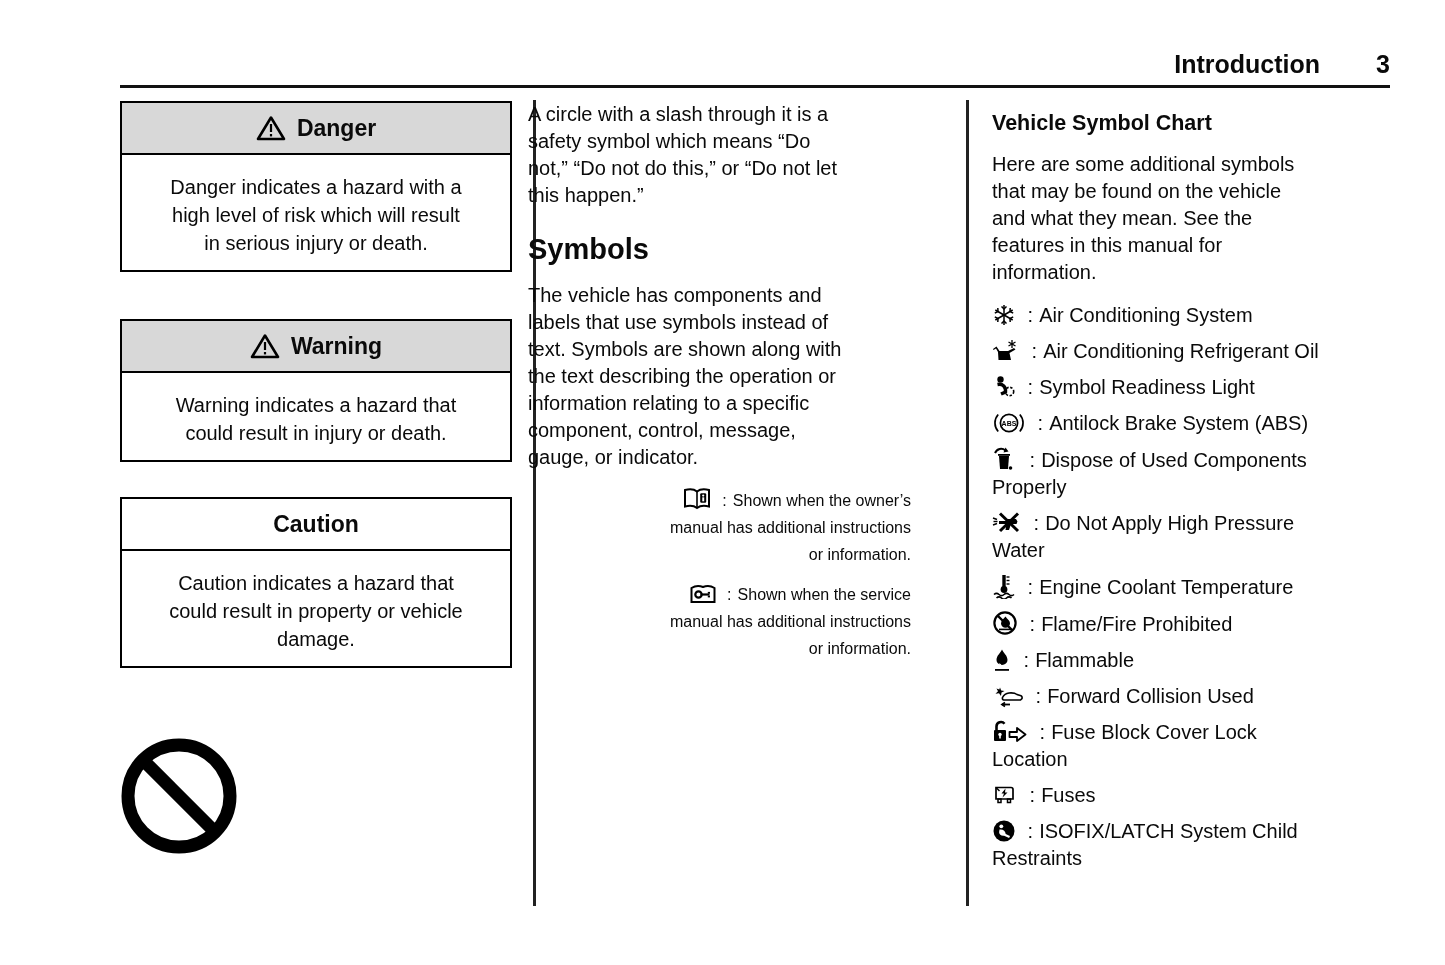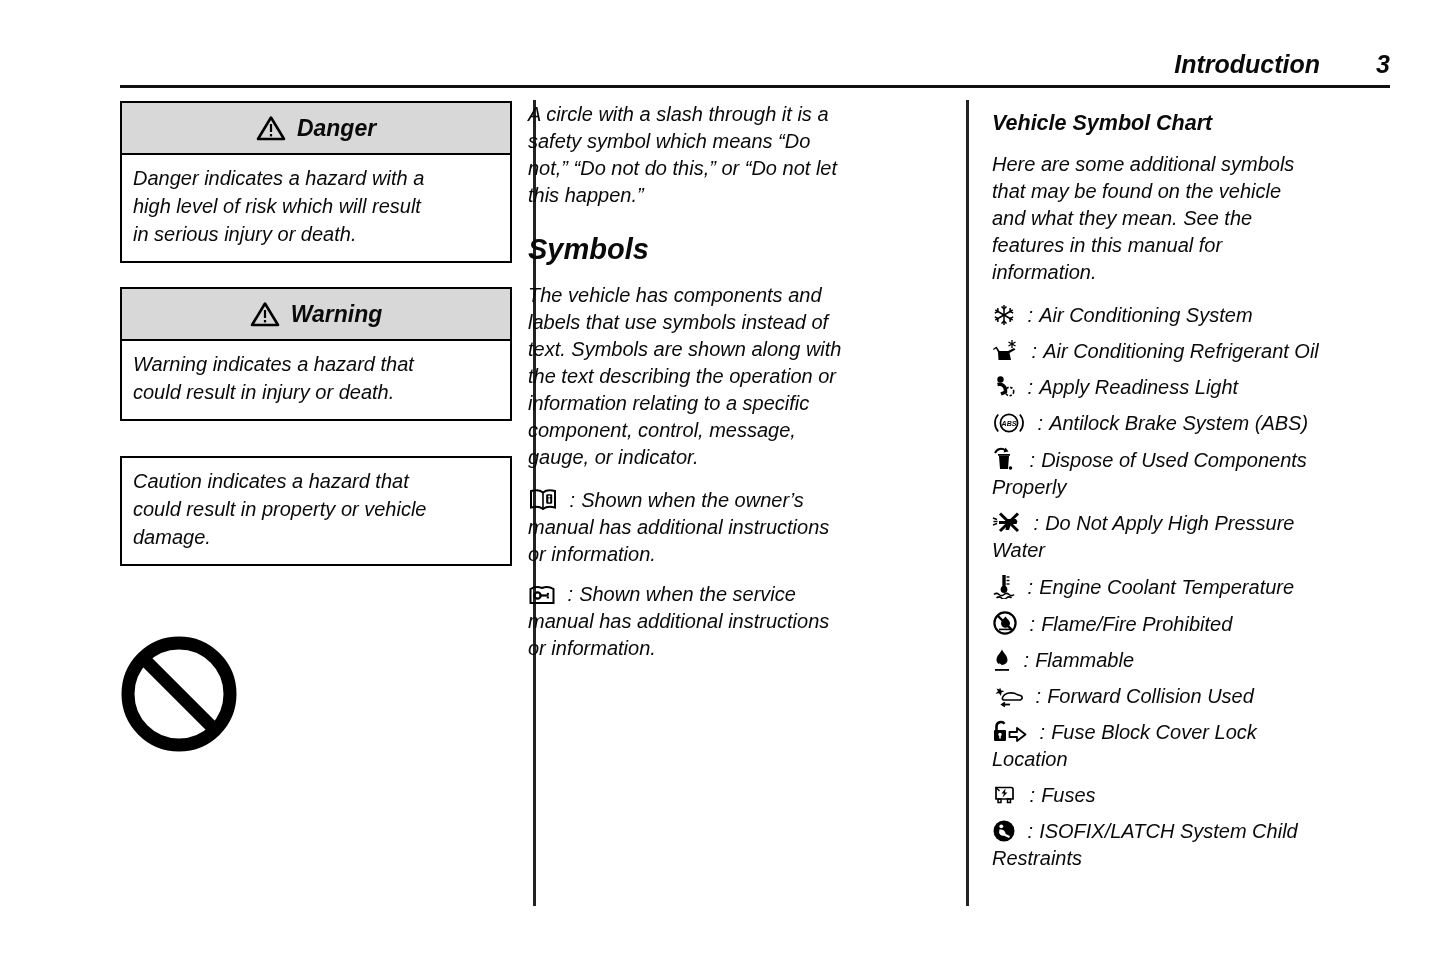--- a/index.html
+++ b/index.html
@@ -1,49 +1,48 @@
 <!DOCTYPE html>
 <html><head>
 <meta charset="utf-8">
 <style>
   html,body { margin:0; padding:0; background:#ffffff; }
   .page {
     position:relative; width:1445px; height:965px; background:#fff;
     font-family:"Liberation Sans","DejaVu Sans",sans-serif; color:#0a0a0a;
     overflow:hidden;
-    font-style:italic;
   }
   
   .hdr-row { position:absolute; left:120px; width:1270px; top:50px;
     display:flex; justify-content:flex-end; align-items:baseline; gap:56px;
     font-size:25px; font-weight:bold; }
   .hdr-rule { position:absolute; left:120px; width:1270px; top:85px; height:3px; background:#111; }
   
   .col { position:absolute; top:101px; }
   .col-left  { left:120px; width:392px; }
   .col-mid   { left:528px; width:383px; }
   .col-right { left:992px; width:402px; }
   .vrule { position:absolute; top:100px; height:806px; width:3px; background:#222; }
   .vrule-1 { left:533px; }
   .vrule-2 { left:966px; }
   
   .box { border:2.5px solid #000; }
-  .box-danger { margin-bottom:24px; }
+  .box-danger { margin-bottom:47px; }
   .box-warning { margin-bottom:35px; }
   .box-header { border-bottom:2.5px solid #000; background:#d8d8d8; height:50px;
     display:flex; align-items:center; justify-content:center; gap:11px;
     font-size:23px; font-weight:bold; }
   .box-header.plain { background:#fff; }
-  .box-body { padding:9px 11px 13px; font-size:20px; line-height:28px; }
+  .box-body { padding:18px 11px 13px; font-size:20px; line-height:28px;text-align:center; }
   .pre { white-space:pre-line; }
   
   p.body { margin:0 0 16px; font-size:20px; line-height:27px; }
   h2.symbols { font-size:29px; margin:24px 0 16px; }
   h3.chart { font-size:21.5px; margin:10px 0 15px; }
-  .sym { margin:0 0 13px; font-size:20px; line-height:27px; }
+  .sym { margin:0 0 13px; font-size:16px; line-height:27px;text-align:right; }
   .symrow { margin:0 0 9px; font-size:20px; line-height:27px; }
   .sep { margin:0 6px; }
   .lbl { white-space:pre-line; }
   .icon svg { vertical-align:-5px; }
   .prohibit { display:block; margin:69px auto 0; }
 </style>
 </head>
 <body>
 
 <div class="page">
@@ -81,20 +80,23 @@
               <rect x="13.9" y="19" width="2.2" height="2.4" fill="#000"></rect>
             </svg>
         </span>
         <span>Warning</span>
       </div>
       <div class="box-body pre">Warning indicates a hazard that
 could result in injury or death.</div>
     </div>
 
     <div class="box box-caution">
+      <div class="box-header plain">
+        <span>Caution</span>
+      </div>
       <div class="box-body pre">Caution indicates a hazard that
 could result in property or vehicle
 damage.</div>
     </div>
 
     <span class="icon prohibit">
       <svg width="118" height="118" viewBox="0 0 118 118">
           <circle cx="59" cy="59" r="51" fill="none" stroke="#000" stroke-width="13"></circle>
           <line x1="24" y1="24" x2="94" y2="94" stroke="#000" stroke-width="13"></line>
         </svg>
@@ -186,21 +188,21 @@
       </span><span class="sep">:</span><span class="lbl">Air Conditioning Refrigerant Oil</span>
     </p>
 
     <p class="symrow">
       <span class="icon">
         <svg width="24" height="24" viewBox="0 0 24 24">
             <circle cx="8.5" cy="4.5" r="3.2" fill="#000"></circle>
             <path d="M5.5 9.5 C11 8.5 14 12 13.5 17 L9 19" fill="none" stroke="#000" stroke-width="3.4"></path>
             <circle cx="17.5" cy="16.5" r="4.2" fill="none" stroke="#000" stroke-width="1.6" stroke-dasharray="2.4 1.6"></circle>
           </svg>
-      </span><span class="sep">:</span><span class="lbl">Apply Readiness Light</span>
+      </span><span class="sep">:</span><span class="lbl">Symbol Readiness Light</span>
     </p>
 
     <p class="symrow">
       <span class="icon">
         <svg width="34" height="24" viewBox="0 0 34 24">
             <circle cx="17" cy="12" r="8.6" fill="none" stroke="#000" stroke-width="1.7"></circle>
             <text x="17" y="14.6" font-size="7" font-weight="bold" text-anchor="middle" font-family="Liberation Sans, sans-serif" fill="#000">ABS</text>
             <path d="M6.2 3.5 A12.8 12.8 0 0 0 6.2 20.5" fill="none" stroke="#000" stroke-width="1.7"></path>
             <path d="M27.8 3.5 A12.8 12.8 0 0 1 27.8 20.5" fill="none" stroke="#000" stroke-width="1.7"></path>
           </svg>

